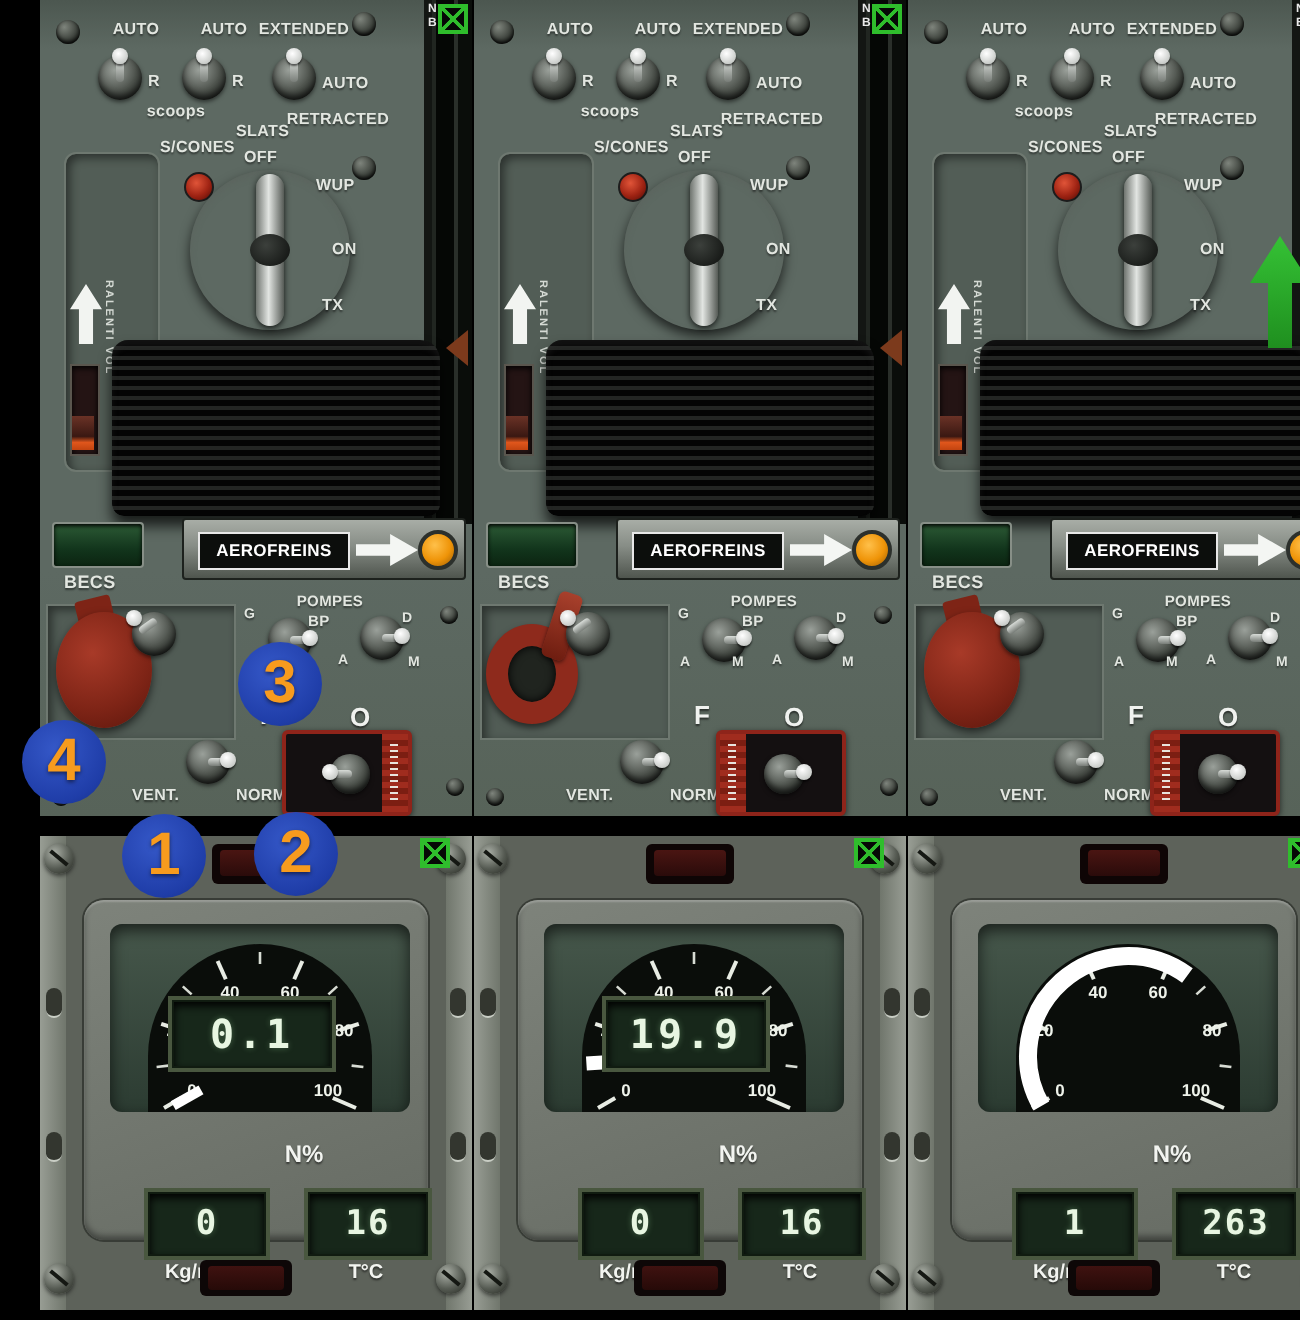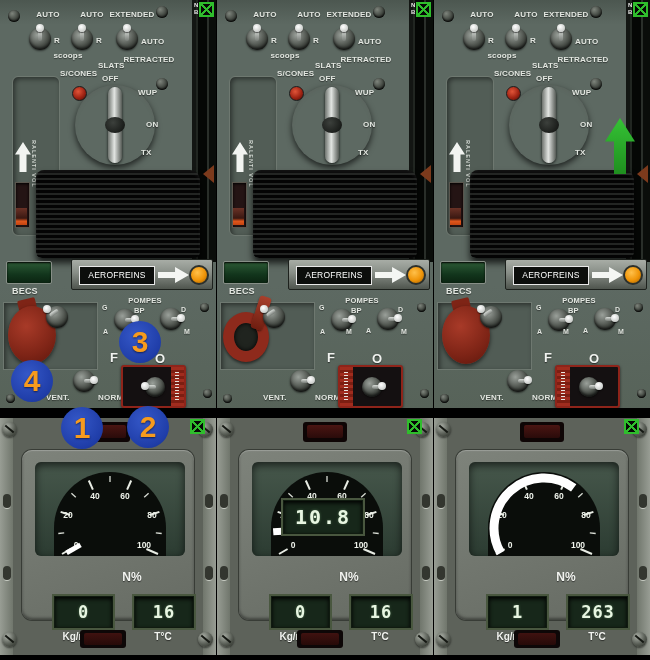--- a/index.html
+++ b/index.html
@@ -1,18 +1,18 @@
 <!DOCTYPE html>
 <html><head>
 <meta charset="utf-8">
 <style>
   html,body{margin:0;padding:0;background:#000;}
   .stage{position:relative;width:650px;height:660px;background:#000;overflow:hidden;
          font-family:"Liberation Sans",sans-serif;-webkit-font-smoothing:antialiased;}
-  .columns{position:absolute;inset:0;display:flex;gap:1px;}
+  .columns{position:absolute;inset:0;display:flex;gap:1px;padding-left:20px;}
   .column{position:relative;width:216px;height:660px;flex:0 0 216px;}
 
   
   .upper{position:absolute;left:0;top:0;width:216px;height:408px;
          background:linear-gradient(180deg,#4c5750 0%,#5d6962 6%,#5d6962 70%,#576359 100%);}
   .lbl{position:absolute;color:#e2e6e0;font-size:8px;font-weight:bold;letter-spacing:.2px;
        text-shadow:0 1px 1px #0007;white-space:nowrap;}
   .ctr{text-align:center;}
   .track{position:absolute;left:192px;top:0;width:24px;height:262px;
          background:linear-gradient(90deg,#131613 0 4px,#212621 4px 6px,#050705 6px 15px,#2a2f2a 15px 17px,#0a0d0a 17px 24px);}
@@ -56,21 +56,21 @@
   .slider-handle{position:absolute;left:16px;top:208px;width:11px;height:17px;
                  background:linear-gradient(#6a3226,#3a1812 60%,#e0561c 78%,#c24410);}
   .throttle{position:absolute;left:36px;top:170px;width:164px;height:88px;border-radius:8px 10px 6px 6px;
             background:repeating-linear-gradient(180deg,#040404 0 3px,#232523 3px 5px);
             box-shadow:0 5px 7px #000b,inset 0 3px 3px #3434344d;}
   .wedge{position:absolute;left:203px;top:165px;width:11px;height:18px;background:#7c3a1c;
          clip-path:polygon(0 50%,100% 0,100% 100%);}
   .af-bar{position:absolute;left:71px;top:259px;width:142px;height:31px;border:1px solid #1d211d;border-radius:2px;
           background:linear-gradient(180deg,#a8ada6,#878d86 45%,#4f554e);box-sizing:border-box;}
   .af-box{position:absolute;left:7px;top:6px;width:74px;height:17px;background:#0c0e0c;border:1px solid #e8e8e8;
-          color:#fff;font-size:8.5px;font-weight:normal;text-align:center;line-height:16px;letter-spacing:.2px;}
+          color:#fff;font-size:8.5px;font-weight:bold;text-align:center;line-height:16px;letter-spacing:.2px;}
   .af-arrow{position:absolute;left:86px;top:7px;width:31px;height:16px;background:#f4f6f3;
             clip-path:polygon(0 32%,55% 32%,55% 0,100% 50%,55% 100%,55% 68%,0 68%);
             filter:drop-shadow(0 1px 1px #0007);}
   .af-lamp{position:absolute;left:117px;top:5px;width:20px;height:20px;border-radius:50%;border:2px solid #2c302c;
            background:radial-gradient(circle at 40% 35%,#ffc04a,#ef9408 55%,#9a5c05);box-sizing:border-box;}
   .becs-ind{position:absolute;left:6px;top:261px;width:44px;height:21px;border:1px solid #878f87;border-radius:2px;
             background:linear-gradient(180deg,#2c5a35,#12351c 60%,#0b2411);box-shadow:inset 0 1px 2px #000;}
   .becs-lbl{left:12px;top:286px;font-size:9px;}
 
   
@@ -283,20 +283,21 @@
                 <g text-anchor="middle">
                   <text x="41" y="86">0</text>
                   <text x="33" y="56">20</text>
                   <text x="60" y="37">40</text>
                   <text x="90" y="37">60</text>
                   <text x="117" y="56">80</text>
                   <text x="109" y="86">100</text>
                 </g>
                 <path fill="none" stroke="#ffffff" d="M45.5,82.9 L31.6,90.8" stroke-width="5"></path>
               </svg>
+              <div class="lcd lcd-n">0.1</div>
             </div>
             <div class="unit-wrap n-unit">N%</div>
             <div class="lcd lcd-kg">0</div>
             <div class="lcd lcd-t">16</div>
             <div class="unit-wrap kg-unit">Kg/mn</div>
             <div class="unit-wrap t-unit">T°C</div>
           </div>
 
           <div class="bot-slot">
             <div class="bot-slot-in"></div>
@@ -434,21 +435,21 @@
                 <g text-anchor="middle">
                   <text x="41" y="86">0</text>
                   <text x="33" y="56">20</text>
                   <text x="60" y="37">40</text>
                   <text x="90" y="37">60</text>
                   <text x="117" y="56">80</text>
                   <text x="109" y="86">100</text>
                 </g>
                 <path fill="none" stroke="#ffffff" d="M35.1,68.9 L21.2,69.8" stroke-width="7"></path>
               </svg>
-              <div class="lcd lcd-n">10.8</div>
+              <div class="lcd lcd-n">19.9</div>
             </div>
             <div class="unit-wrap n-unit">N%</div>
             <div class="lcd lcd-kg">0</div>
             <div class="lcd lcd-t">16</div>
             <div class="unit-wrap kg-unit">Kg/mn</div>
             <div class="unit-wrap t-unit">T°C</div>
           </div>
 
           <div class="bot-slot">
             <div class="bot-slot-in"></div>

